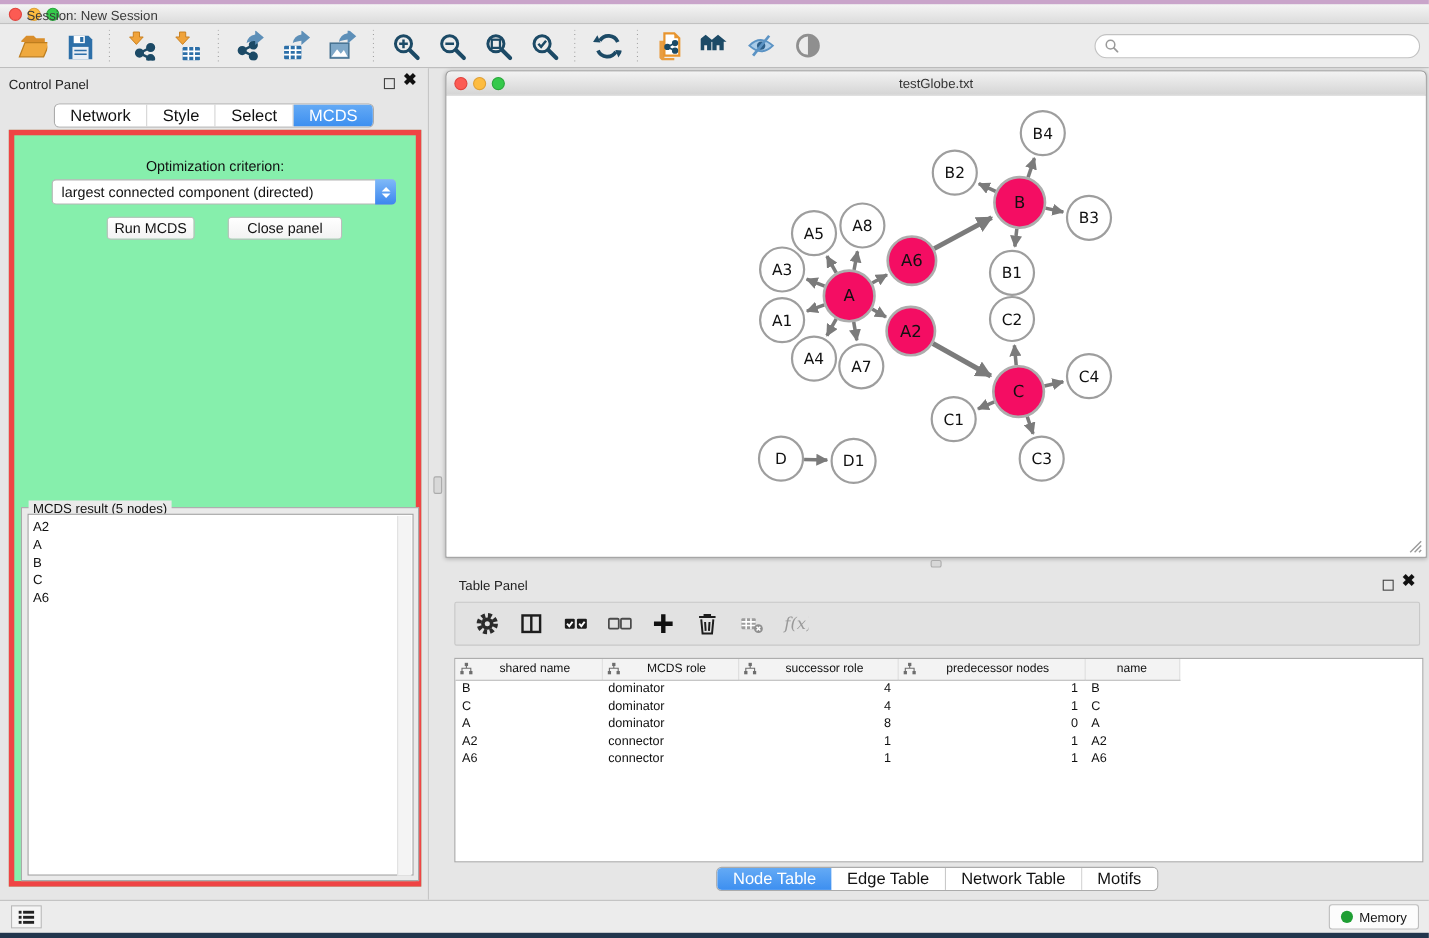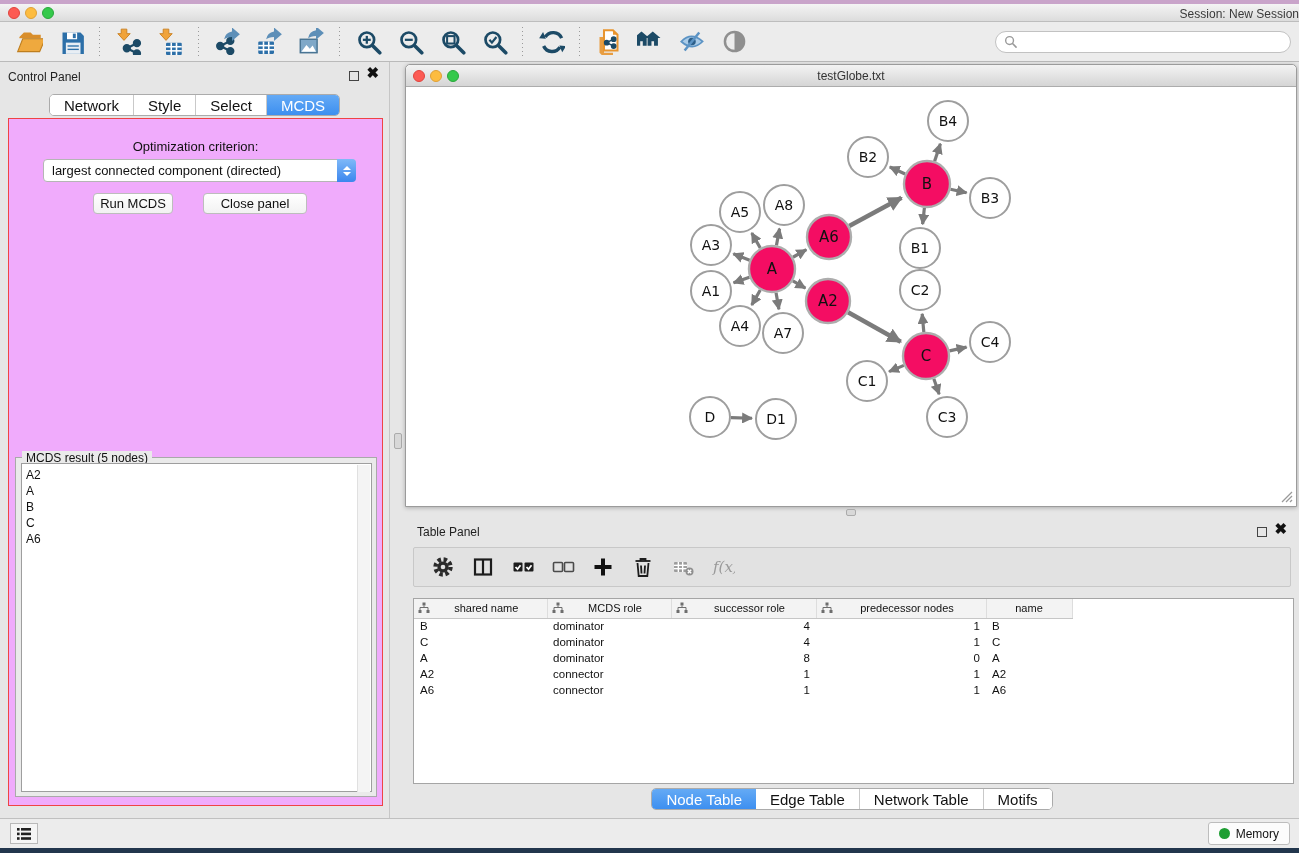--- a/index.html
+++ b/index.html
@@ -8,21 +8,21 @@
   .abs { position:absolute; }
 
   
   #desktop-top { left:0; top:0; width:1299px; height:4px; background:#C9A4CA; }
   #titlebar { left:0; top:4px; width:1299px; height:18px;
     background:linear-gradient(#F4F4F4,#DCDCDC); border-bottom:1px solid #BDBDBD; }
   .tl { width:12px; height:12px; border-radius:50%; top:3px; }
   .tl.red { background:#FC5B53; border:1px solid #E0443E; }
   .tl.yellow { background:#FDBC40; border:1px solid #DFA036; }
   .tl.green { background:#35C94B; border:1px solid #2AA73C; }
-  #app-title { width:100%; text-align:right; top:3px; font-size:12px; color:#3a3a3a;padding-left:24px; }
+  #app-title { width:100%; text-align:left; top:3px; font-size:12px; color:#3a3a3a;padding-left:24px; }
 
   
   #main-toolbar { left:0; top:22px; width:1299px; height:40px; background:#ECECEC;
     border-bottom:1px solid #BABABA; display:flex; align-items:center; padding:0 8px; }
   .tb-btn { width:42px; height:34px; display:flex; align-items:center; justify-content:center;
     border-radius:4px; }
   .tb-btn svg { width:27px; height:27px; }
   .tb-sep { width:1px; height:30px; margin:0 7px;
     background-image:linear-gradient(#9a9a9a 30%, transparent 0); background-size:1px 4px; }
   #toolbar-search { margin-left:auto; width:296px; height:22px; background:#fff;
@@ -34,22 +34,22 @@
     border-right:1px solid #C6C6C6; }
   #cp-header { left:8px; top:8px; font-size:12px; color:#222; }
   .panel-float { width:10px; height:10px; border:1.5px solid #444; top:9px; }
   .panel-close { font-size:15px; font-weight:bold; color:#111; top:4px; line-height:14px; }
   #cp-tabs { left:0; top:32px; width:100%; display:flex; justify-content:center; }
   .seg { display:flex; border:1px solid #ABABAB; border-radius:5px; overflow:hidden; background:#fff; height:22px; }
   .seg .tab { padding:0 14px; font-size:15px; color:#111; display:flex; align-items:center;
     border-right:1px solid #C9C9C9; background:#fff; }
   .seg .tab:last-child { border-right:none; }
   .seg .tab.active { background:linear-gradient(#64AAF5,#3D8FF0); color:#fff; border-right:none; }
-  #cp-inner { left:8px; top:56px; width:375px; height:688px; background:#f0abfc;
-    border:1px solid #ef4444; }
+  #cp-inner { left:8px; top:56px; width:375px; height:688px; background:#86efac;
+    border:5px solid #ef4444; }
   #opt-label { width:100%; text-align:center; top:20px; font-size:13px; color:#111; }
   #criterion-select { left:34px; top:40px; width:313px; height:23px; background:#fff;
     border:1px solid #B5B5B5; border-radius:4px; display:flex; align-items:center; }
   #criterion-select .val { flex:1; font-size:13px; padding-left:8px; color:#111; white-space:nowrap; }
   #criterion-select .stepper { width:19px; height:23px; margin-right:-1px;
     background:linear-gradient(#7FB9F8,#3C86EE); border-radius:0 4px 4px 0;
     display:flex; flex-direction:column; align-items:center; justify-content:center; gap:2px; }
   .tri-up { width:0; height:0; border-left:4px solid transparent; border-right:4px solid transparent;
     border-bottom:4px solid #fff; }
   .tri-down { width:0; height:0; border-left:4px solid transparent; border-right:4px solid transparent;

